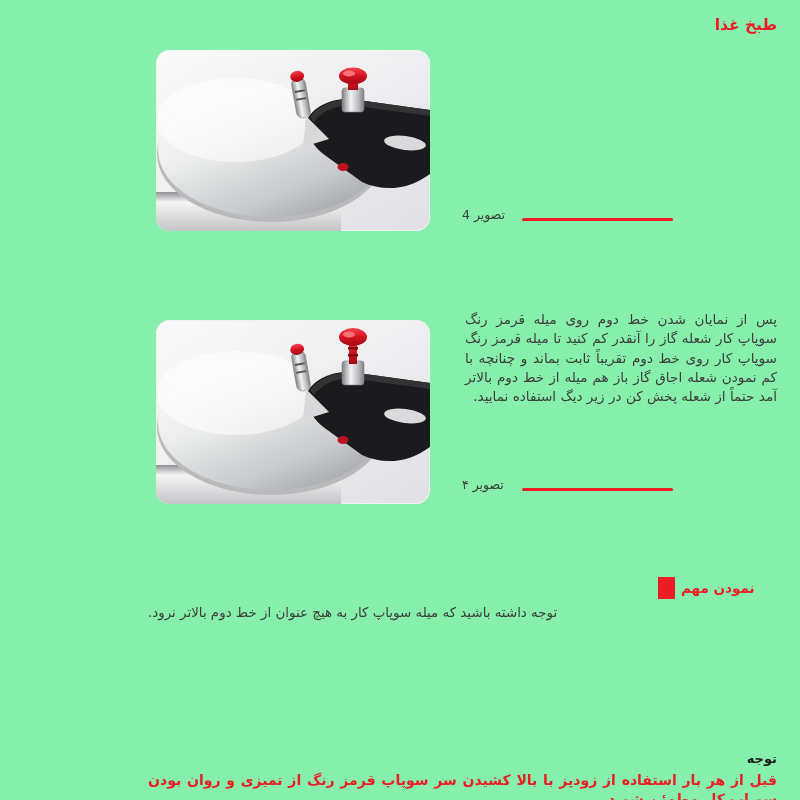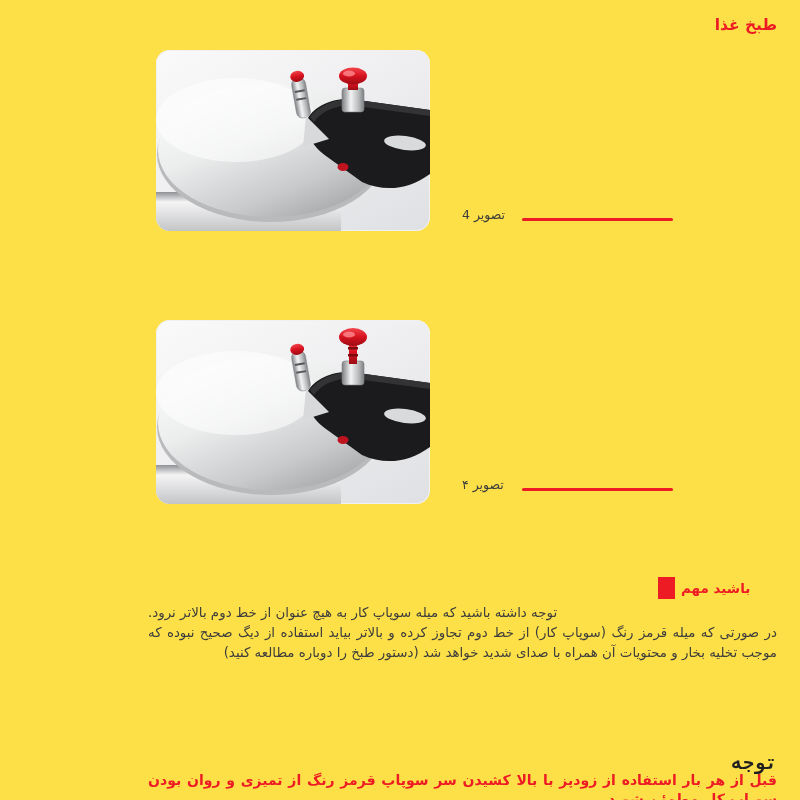--- a/index.html
+++ b/index.html
@@ -1,17 +1,17 @@
 <!DOCTYPE html>
 <html lang="fa"><head>
 <meta charset="utf-8">
 <style>
   html,body{margin:0;padding:0;background:#ffffff;}
   .page{
-    position:relative;width:800px;height:800px;background:#fde047;overflow:hidden;
+    position:relative;width:800px;height:800px;background:#86efac;overflow:hidden;
     font-family:"DejaVu Sans",sans-serif;color:#3d3d3d;
   }
   .abs{position:absolute;}
   .page-title{
     top:16px;right:23px;margin:0;font-size:15.5px;font-weight:bold;color:#ed1c24;
     direction:rtl;
   }
   .col-text{
     right:23px;width:312px;margin:0;font-size:13.6px;line-height:21.2px;
     text-align:justify;direction:rtl;color:#3d3d3d;
@@ -34,21 +34,21 @@
   .cap4-line{left:522px;top:488px;}
   .notice-square{left:658px;top:577px;width:17px;height:22px;background:#ed1c24;}
   .notice-title{left:681px;top:580px;margin:0;font-size:13.5px;font-weight:bold;color:#ed1c24;direction:rtl;}
   .wide{
     left:148px;right:23px;width:auto;margin:0;font-size:13.4px;line-height:20px;
     text-align:justify;direction:rtl;color:#3d3d3d;position:absolute;
   }
   .p-n1{top:603px;text-align:left;}
   .p-n2{top:623px;}
   .p-n3{top:700px;}
-  .attention-title{top:751px;right:23px;margin:0;font-size:19px;font-weight:bold;color:#1d1d1f;direction:rtl;font-family:Liberation Mono, monospace;}
+  .attention-title{top:751px;right:23px;margin:0;font-size:13px;font-weight:bold;color:#1d1d1f;direction:rtl;}
   .attention-text{top:771px;font-weight:bold;color:#ed1c24;font-size:14px;line-height:18.5px;}
 </style>
 </head>
 <body>
 
 <div class="page">
 
   <h1 class="abs page-title">طبخ غذا</h1>
 
 
@@ -96,20 +96,21 @@
       <rect x="192" y="28" width="10" height="12" fill="url(#redG3)"></rect>
       <ellipse cx="197" cy="26" rx="14" ry="8.5" fill="url(#redG3)"></ellipse>
       <ellipse cx="193" cy="23.5" rx="6" ry="3" fill="#ff8a8e" opacity="0.8"></ellipse>
       <ellipse cx="187" cy="117" rx="5.5" ry="4" fill="#c01320"></ellipse>
     </svg>
   </div>
 
   <span class="abs cap-label cap3-label">تصویر 4</span>
   <div class="abs cap-line cap3-line"></div>
 
+  <p class="abs col-text p-step">پس از نمایان شدن خط دوم روی میله قرمز رنگ سوپاپ کار شعله گاز را آنقدر کم کنید تا میله قرمز رنگ سوپاپ کار روی خط دوم تقریباً ثابت بماند و چنانچه با کم نمودن شعله اجاق گاز باز هم میله از خط دوم بالاتر آمد حتماً از شعله پخش کن در زیر دیگ استفاده نمایید.</p>
 
   <div class="abs figure fig4">
     <svg viewBox="0 0 274 184" aria-hidden="true">
       <defs>
         <linearGradient id="lidG4" x1="0" y1="0" x2="0.7" y2="1">
           <stop offset="0" stop-color="#ffffff"></stop>
             <stop offset="0.45" stop-color="#eceded"></stop>
           <stop offset="0.8" stop-color="#c9cacc"></stop>
             <stop offset="1" stop-color="#aaacae"></stop>
         </linearGradient>
@@ -151,21 +152,20 @@
       <ellipse cx="197" cy="17" rx="14" ry="9" fill="url(#redG4)"></ellipse>
       <ellipse cx="193" cy="14.5" rx="6" ry="3" fill="#ff8a8e" opacity="0.8"></ellipse>
       <ellipse cx="187" cy="120" rx="5.5" ry="4" fill="#c01320"></ellipse>
     </svg>
   </div>
 
   <span class="abs cap-label cap4-label">تصویر ۴</span>
   <div class="abs cap-line cap4-line"></div>
 
   <div class="abs notice-square"></div>
-  <h2 class="abs notice-title">باشید مهم</h2>
+  <h2 class="abs notice-title">نمودن مهم</h2>
 
   <p class="wide p-n1">توجه داشته باشید که میله سوپاپ کار به هیچ عنوان از خط دوم بالاتر نرود.</p>
-  <p class="wide p-n2">در صورتی که میله قرمز رنگ (سوپاپ کار) از خط دوم تجاوز کرده و بالاتر بیاید استفاده از دیگ صحیح نبوده که موجب تخلیه بخار و محتویات آن همراه با صدای شدید خواهد شد (دستور طبخ را دوباره مطالعه کنید)</p>
 
   <h3 class="abs attention-title">توجه</h3>
   <p class="wide attention-text">قبل از هر بار استفاده از زودپز با بالا کشیدن سر سوپاپ قرمز رنگ از تمیزی و روان بودن سوپاپ کار مطمئن شوید.</p>
 
 </div>
 
 </body></html>

